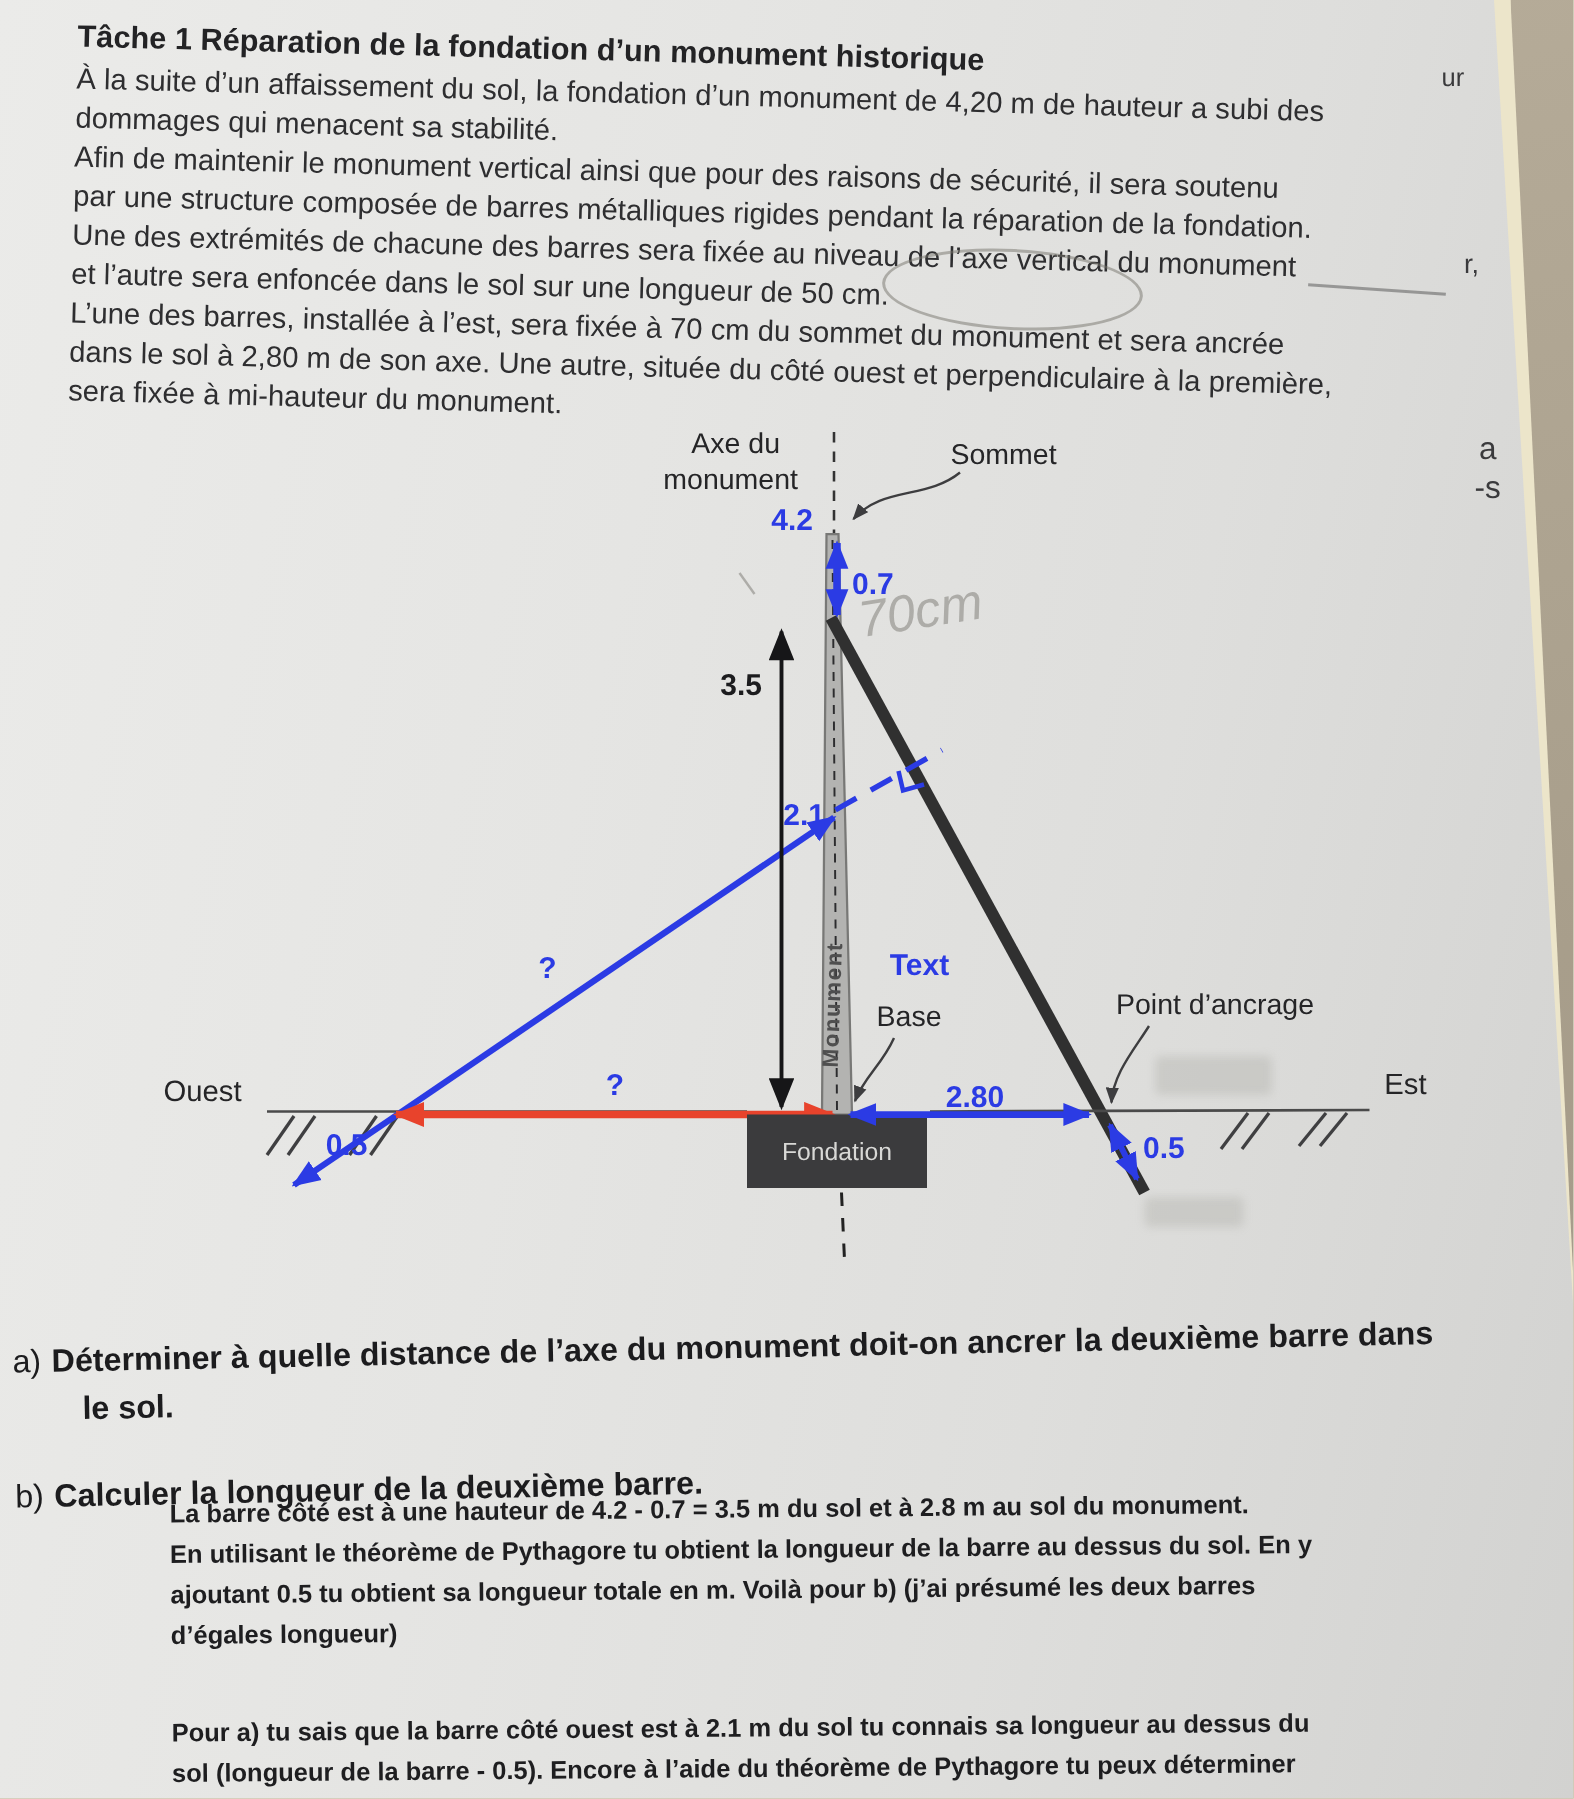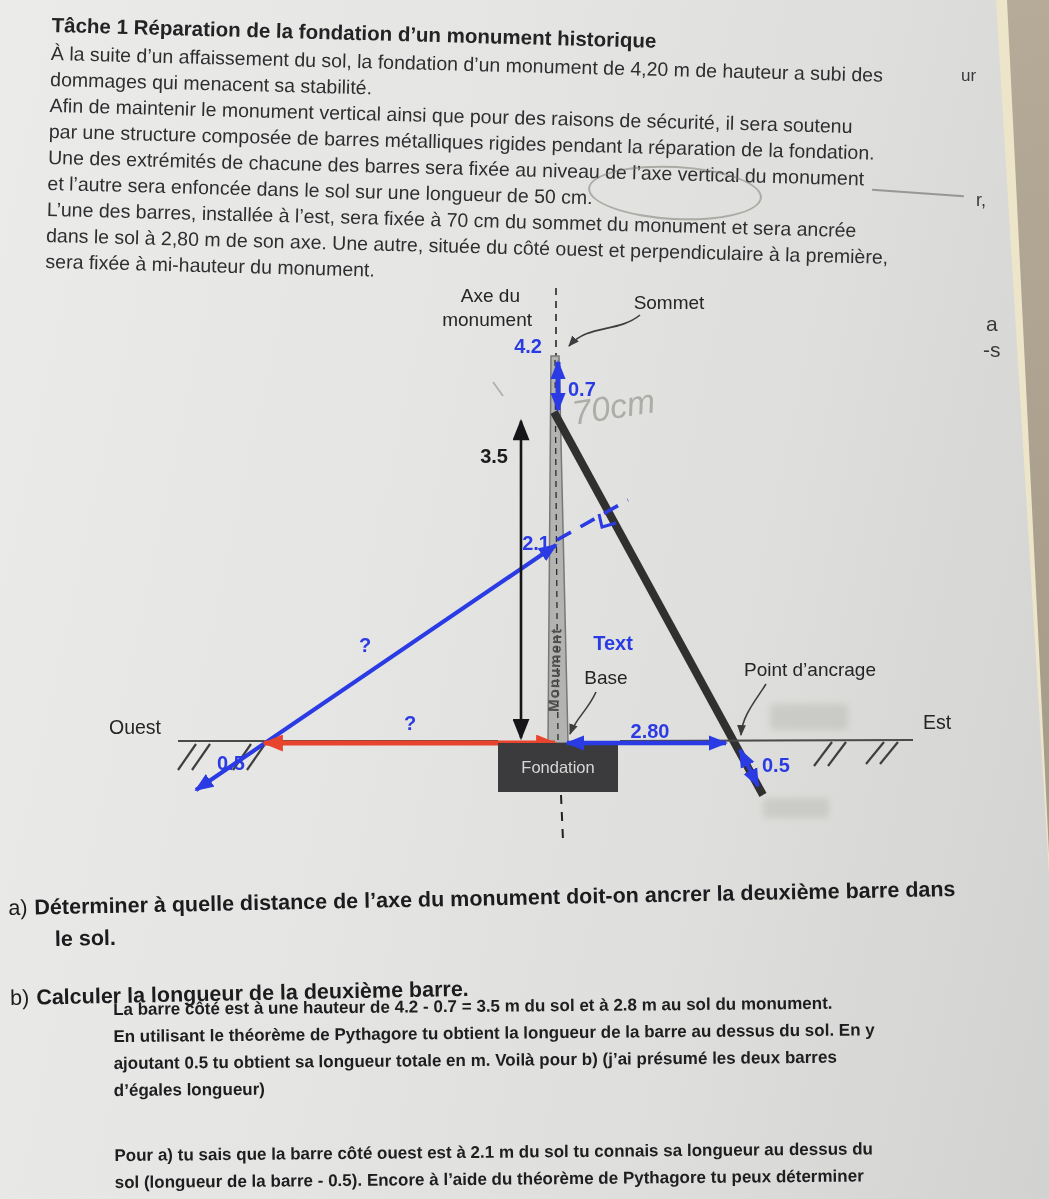--- a/index.html
+++ b/index.html
@@ -31,21 +31,21 @@
   .intro .title{font-size:20.5px;font-weight:bold;color:#232325;margin-bottom:2px;}
   .pencil-ellipse{
     position:absolute;left:588px;top:166px;width:170px;height:50px;
     border:2px solid rgba(118,115,108,0.5);border-radius:50%;
     transform:rotate(3deg);
   }
   .pencil-underline{
     position:absolute;left:872px;top:192px;width:92px;height:2px;
     background:rgba(92,92,92,0.55);transform:rotate(4deg);
   }
-  .frag{position:absolute;color:#3a3a3c;margin-top:24px;}
+  .frag{position:absolute;color:#3a3a3c;}
   .smudge{position:absolute;background:rgba(140,140,133,0.22);filter:blur(3px);border-radius:4px;}
   
   .diagram{position:absolute;left:90px;top:278px;}
   .diagram text{font-family:"Liberation Sans",sans-serif;}
   .lbl{fill:#252527;font-size:19px;}
   .blu{fill:#2b3be4;font-size:20px;font-weight:bold;}
   .blknum{fill:#1c1c1e;font-size:20px;font-weight:bold;}
   .fond-lbl{fill:#d8d8d6;font-size:16.5px;}
   .monu-lbl{fill:#4f4f4f;font-size:15px;font-weight:bold;letter-spacing:1px;}
   .pencil-txt{fill:rgba(122,119,114,0.5);font-size:34px;font-style:italic;font-family:"DejaVu Serif",serif;}

